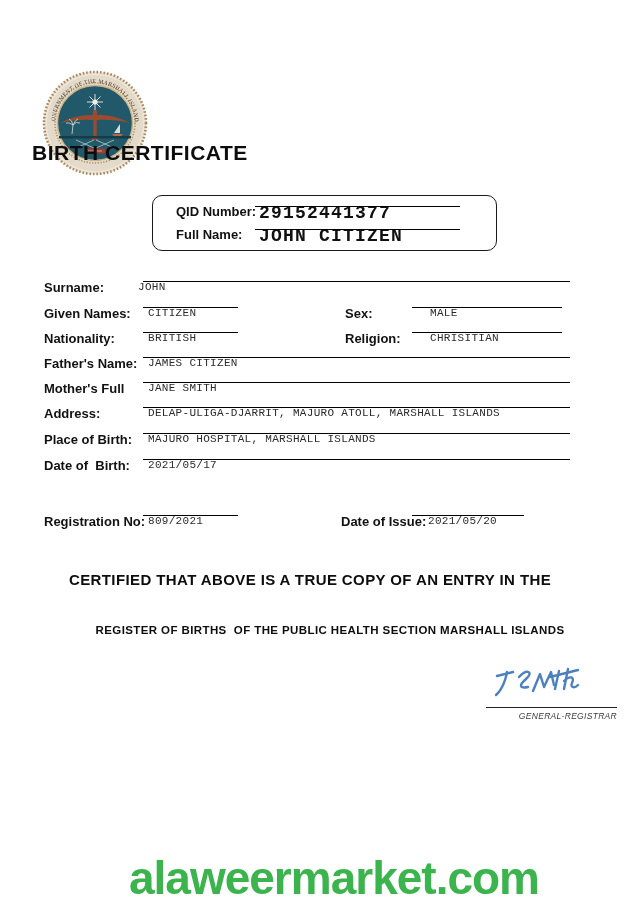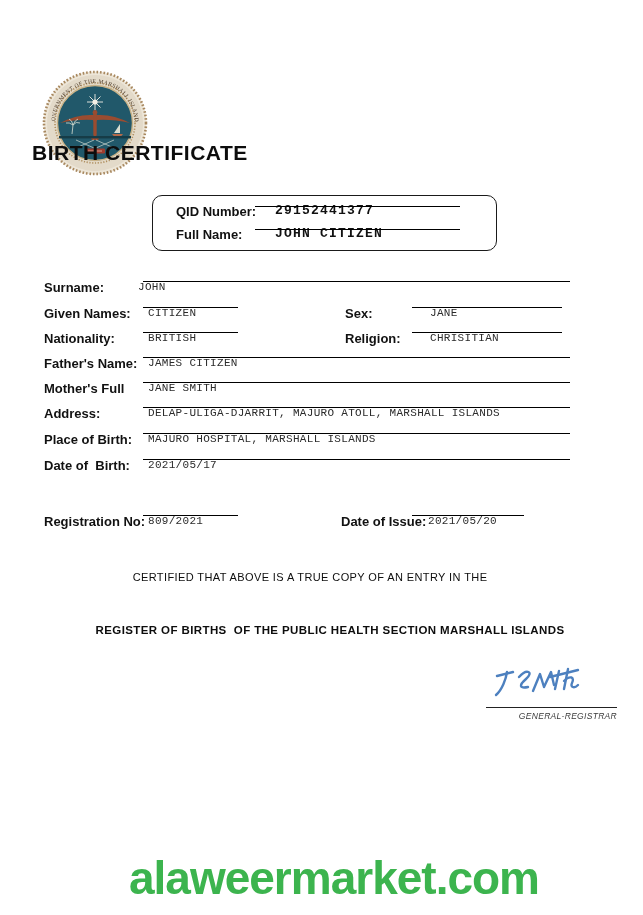--- a/index.html
+++ b/index.html
@@ -17,25 +17,25 @@
   }
   .seal{position:absolute;left:42px;top:70px;width:106px;height:106px;}
   .qidbox{
     position:absolute;left:152px;top:195px;width:345px;height:56px;
     border:1.6px solid #1a1a1a;border-radius:10px;box-sizing:border-box;
   }
   .lbl{position:absolute;font-size:13px;font-weight:bold;color:#111;white-space:pre;}
   .val{position:absolute;font-family:"Liberation Mono","DejaVu Sans Mono",monospace;
        font-size:11px;color:#2b2b2b;letter-spacing:.3px;white-space:pre;}
   .qval{position:absolute;font-family:"Liberation Mono","DejaVu Sans Mono",monospace;
-       font-size:13px;font-weight:bold;color:#111;letter-spacing:1.2px;white-space:pre;margin-left:16px;}
+       font-size:18px;font-weight:bold;color:#111;letter-spacing:1.2px;white-space:pre;}
   .uline{position:absolute;height:0;border-bottom:1px solid #000;}
   .cert1{
     position:absolute;left:0px;top:571px;width:620px;text-align:center;
-    font-size:11px;font-weight:normal;color:#0d0d0d;letter-spacing:.4px;white-space:pre;
+    font-size:15px;font-weight:bold;color:#0d0d0d;letter-spacing:.4px;white-space:pre;
   }
   .cert2{
     position:absolute;left:10px;top:624px;width:640px;text-align:center;
     font-size:11.5px;font-weight:bold;color:#0d0d0d;letter-spacing:.4px;white-space:pre;
   }
   .sig-svg{position:absolute;left:492px;top:664px;width:100px;height:42px;}
   .sig-line{position:absolute;left:486px;top:707px;width:131px;height:0;border-bottom:1.5px solid #222;}
   .sig-title{
     position:absolute;left:486px;top:711px;width:131px;text-align:right;
     font-size:8.5px;color:#3a3a3a;letter-spacing:.3px;font-style:italic;
@@ -120,21 +120,21 @@
   <div class="uline" style="left:255px;top:229px;width:205px;"></div>
 
   <div class="lbl" style="left:44px;top:280px;">Surname:</div>
   <div class="val" style="left:138px;top:281px;">JOHN</div>
   <div class="uline" style="left:143px;top:281px;width:427px;"></div>
 
   <div class="lbl" style="left:44px;top:306px;">Given Names:</div>
   <div class="val" style="left:148px;top:307px;">CITIZEN</div>
   <div class="uline" style="left:143px;top:307px;width:95px;"></div>
   <div class="lbl" style="left:345px;top:306px;">Sex:</div>
-  <div class="val" style="left:430px;top:307px;">JANE</div>
+  <div class="val" style="left:430px;top:307px;">MALE</div>
   <div class="uline" style="left:412px;top:307px;width:150px;"></div>
 
   <div class="lbl" style="left:44px;top:331px;">Nationality:</div>
   <div class="val" style="left:148px;top:332px;">BRITISH</div>
   <div class="uline" style="left:143px;top:332px;width:95px;"></div>
   <div class="lbl" style="left:345px;top:331px;">Religion:</div>
   <div class="val" style="left:430px;top:332px;">CHRISITIAN</div>
   <div class="uline" style="left:412px;top:332px;width:150px;"></div>
 
   <div class="lbl" style="left:44px;top:356px;">Father's Name:</div>

